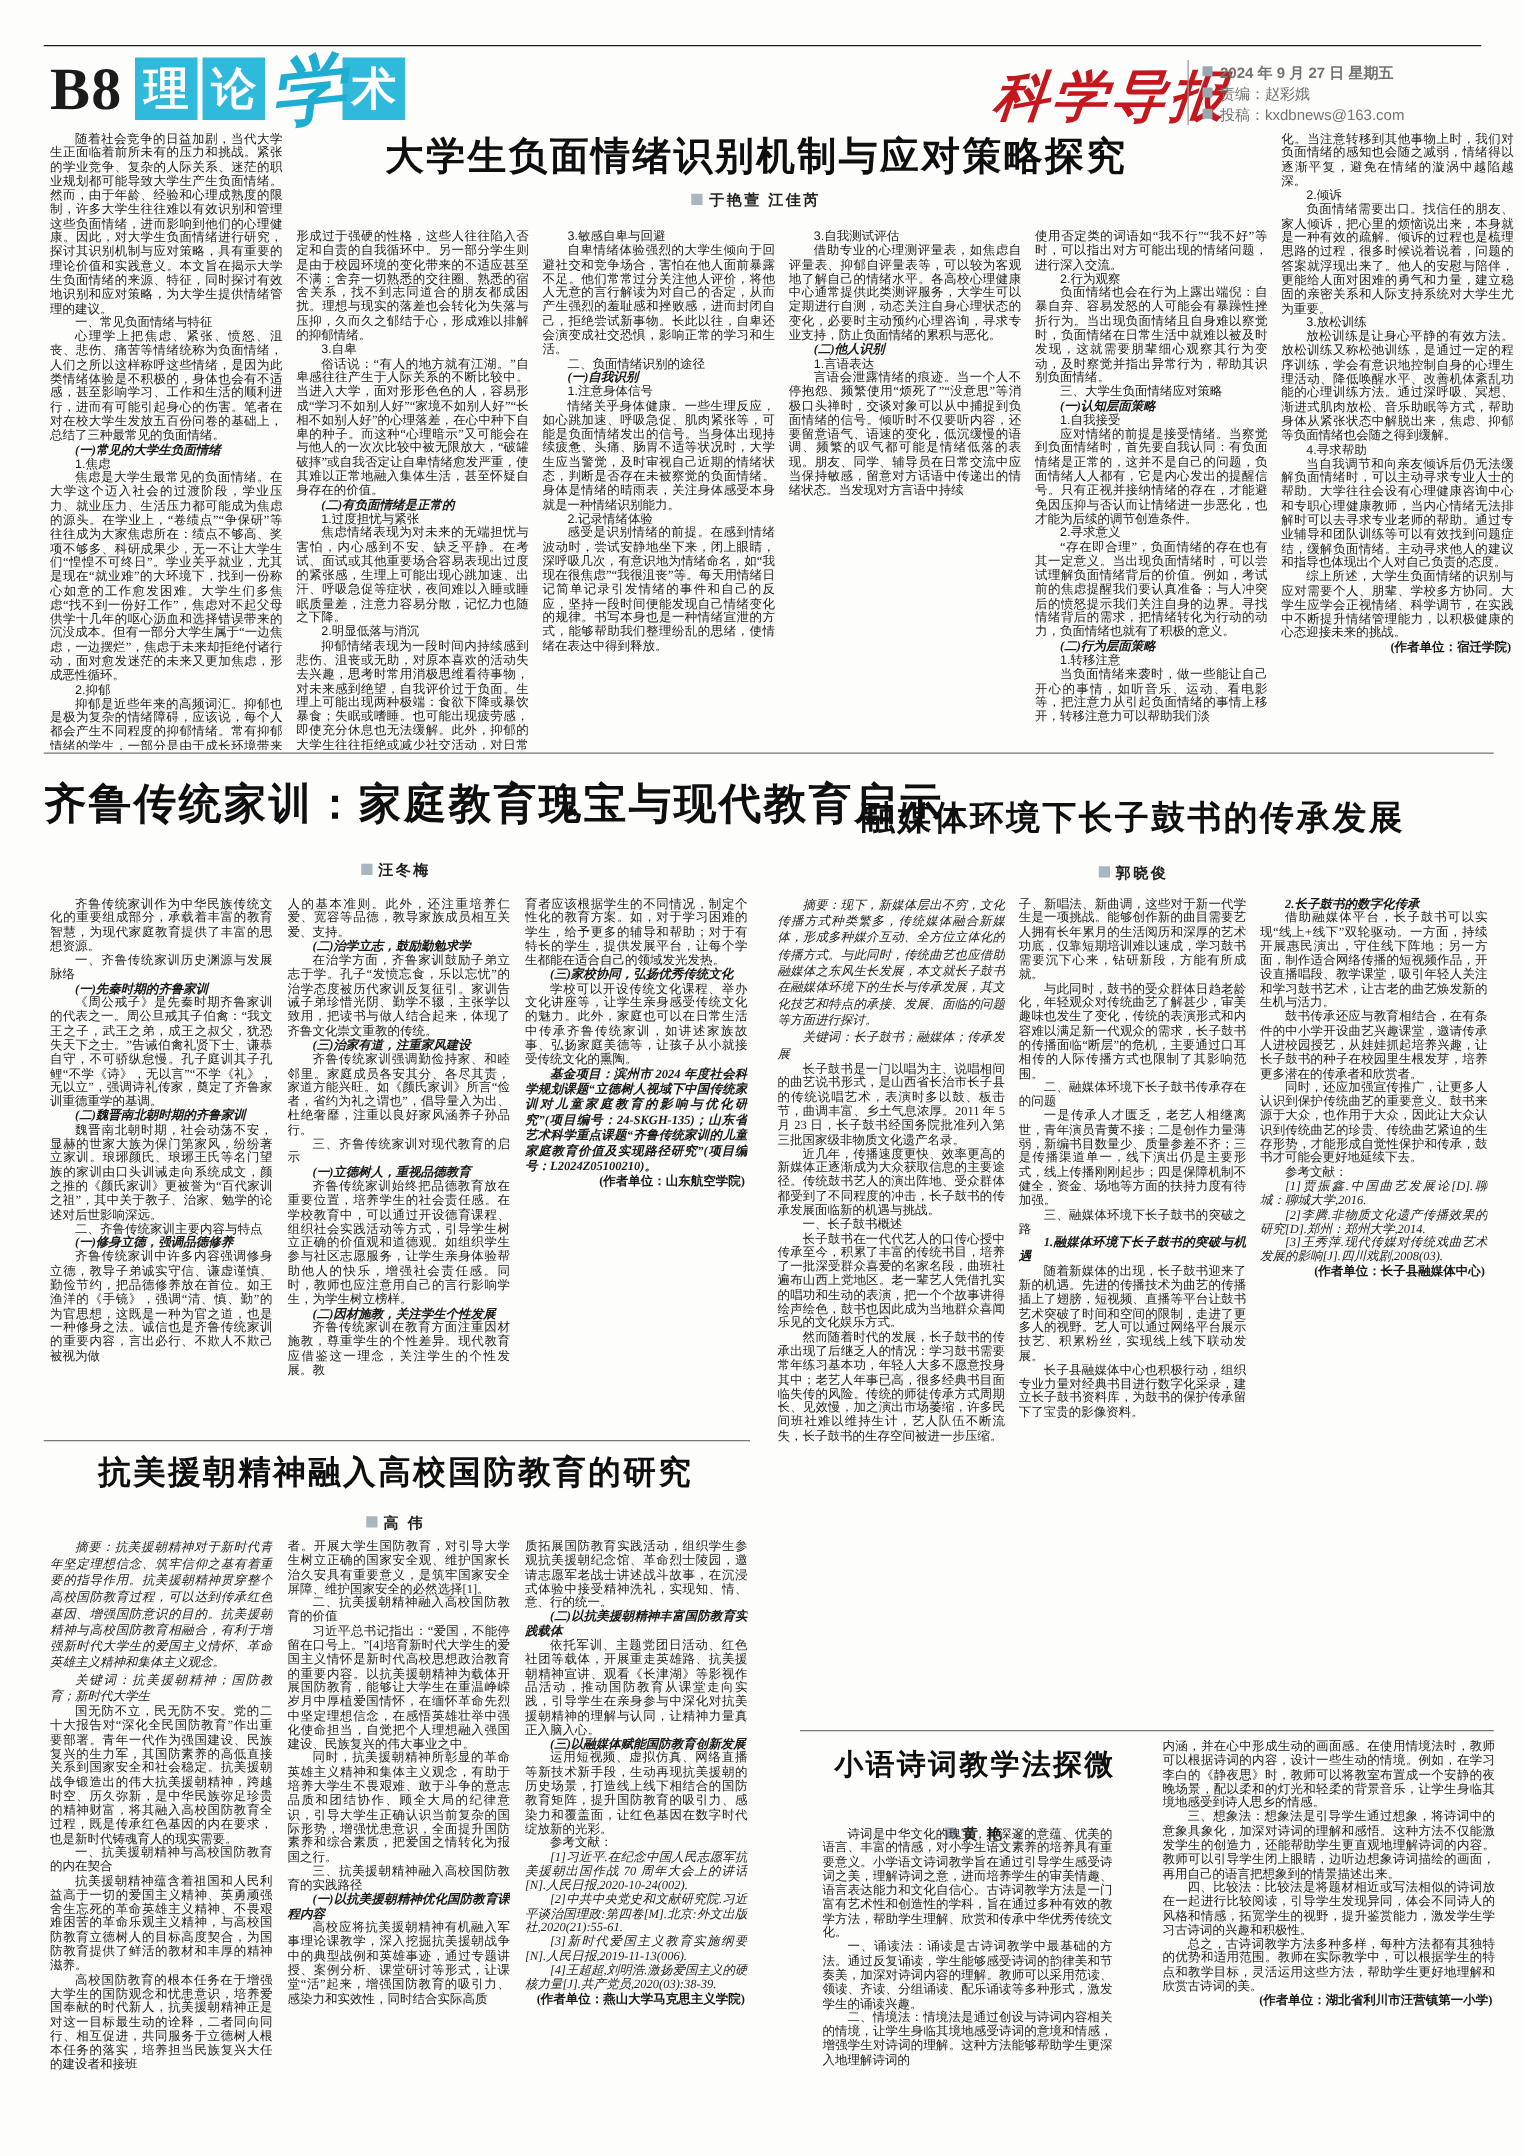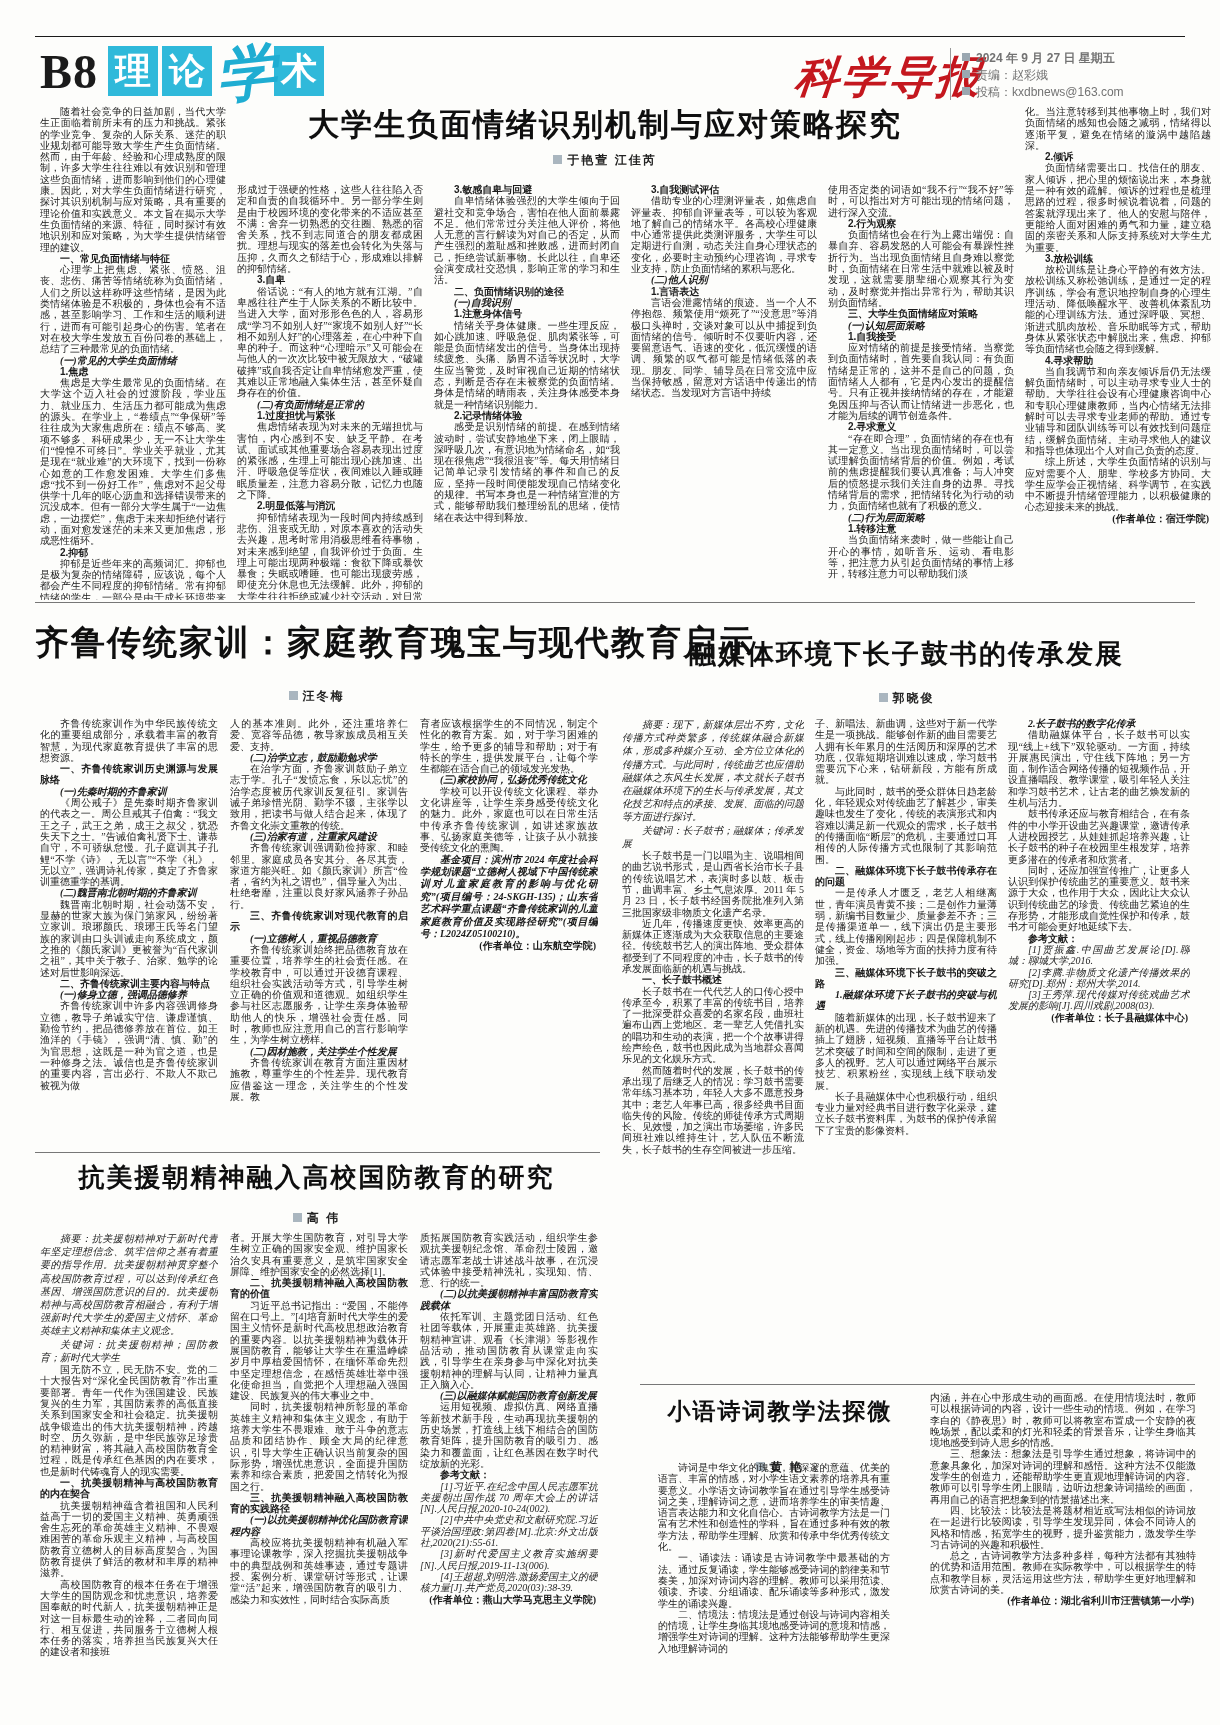--- a/index.html
+++ b/index.html
@@ -31,21 +31,21 @@
   
   .art-title{position:absolute;font-family:"Liberation Sans","DejaVu Sans",sans-serif;
           font-weight:bold;text-align:center;letter-spacing:2px;color:#0f0f0f;white-space:nowrap;}
   .byline{position:absolute;text-align:center;font-size:12px;font-weight:bold;
           font-family:"Liberation Sans","DejaVu Sans",sans-serif;color:#222;letter-spacing:2px;}
   
   .col{position:absolute;overflow:hidden;font-size:10px;line-height:11.3px;text-align:justify;}
   .b{text-align:justify;}
   .b.p{text-indent:2em;}
   .b.q{text-indent:0;}
-  .b.h{font-weight:bold;text-indent:2em;font-family:"Liberation Sans","DejaVu Sans",sans-serif;}
+  .b.h{font-weight:normal;text-indent:2em;font-family:"Liberation Sans","DejaVu Sans",sans-serif;}
   .b.s{font-weight:bold;font-style:italic;text-indent:2em;}
   .b.k{font-style:italic;text-indent:2em;line-height:13.2px;}
   .b.f{font-style:italic;font-weight:bold;text-indent:2em;line-height:12.4px;}
   .b.r{font-style:italic;text-indent:2em;}
   .b.a{font-weight:bold;text-align:right;text-indent:0;padding-right:2px;}
 </style>
 </head>
 <body>
 
 <div class="page">

